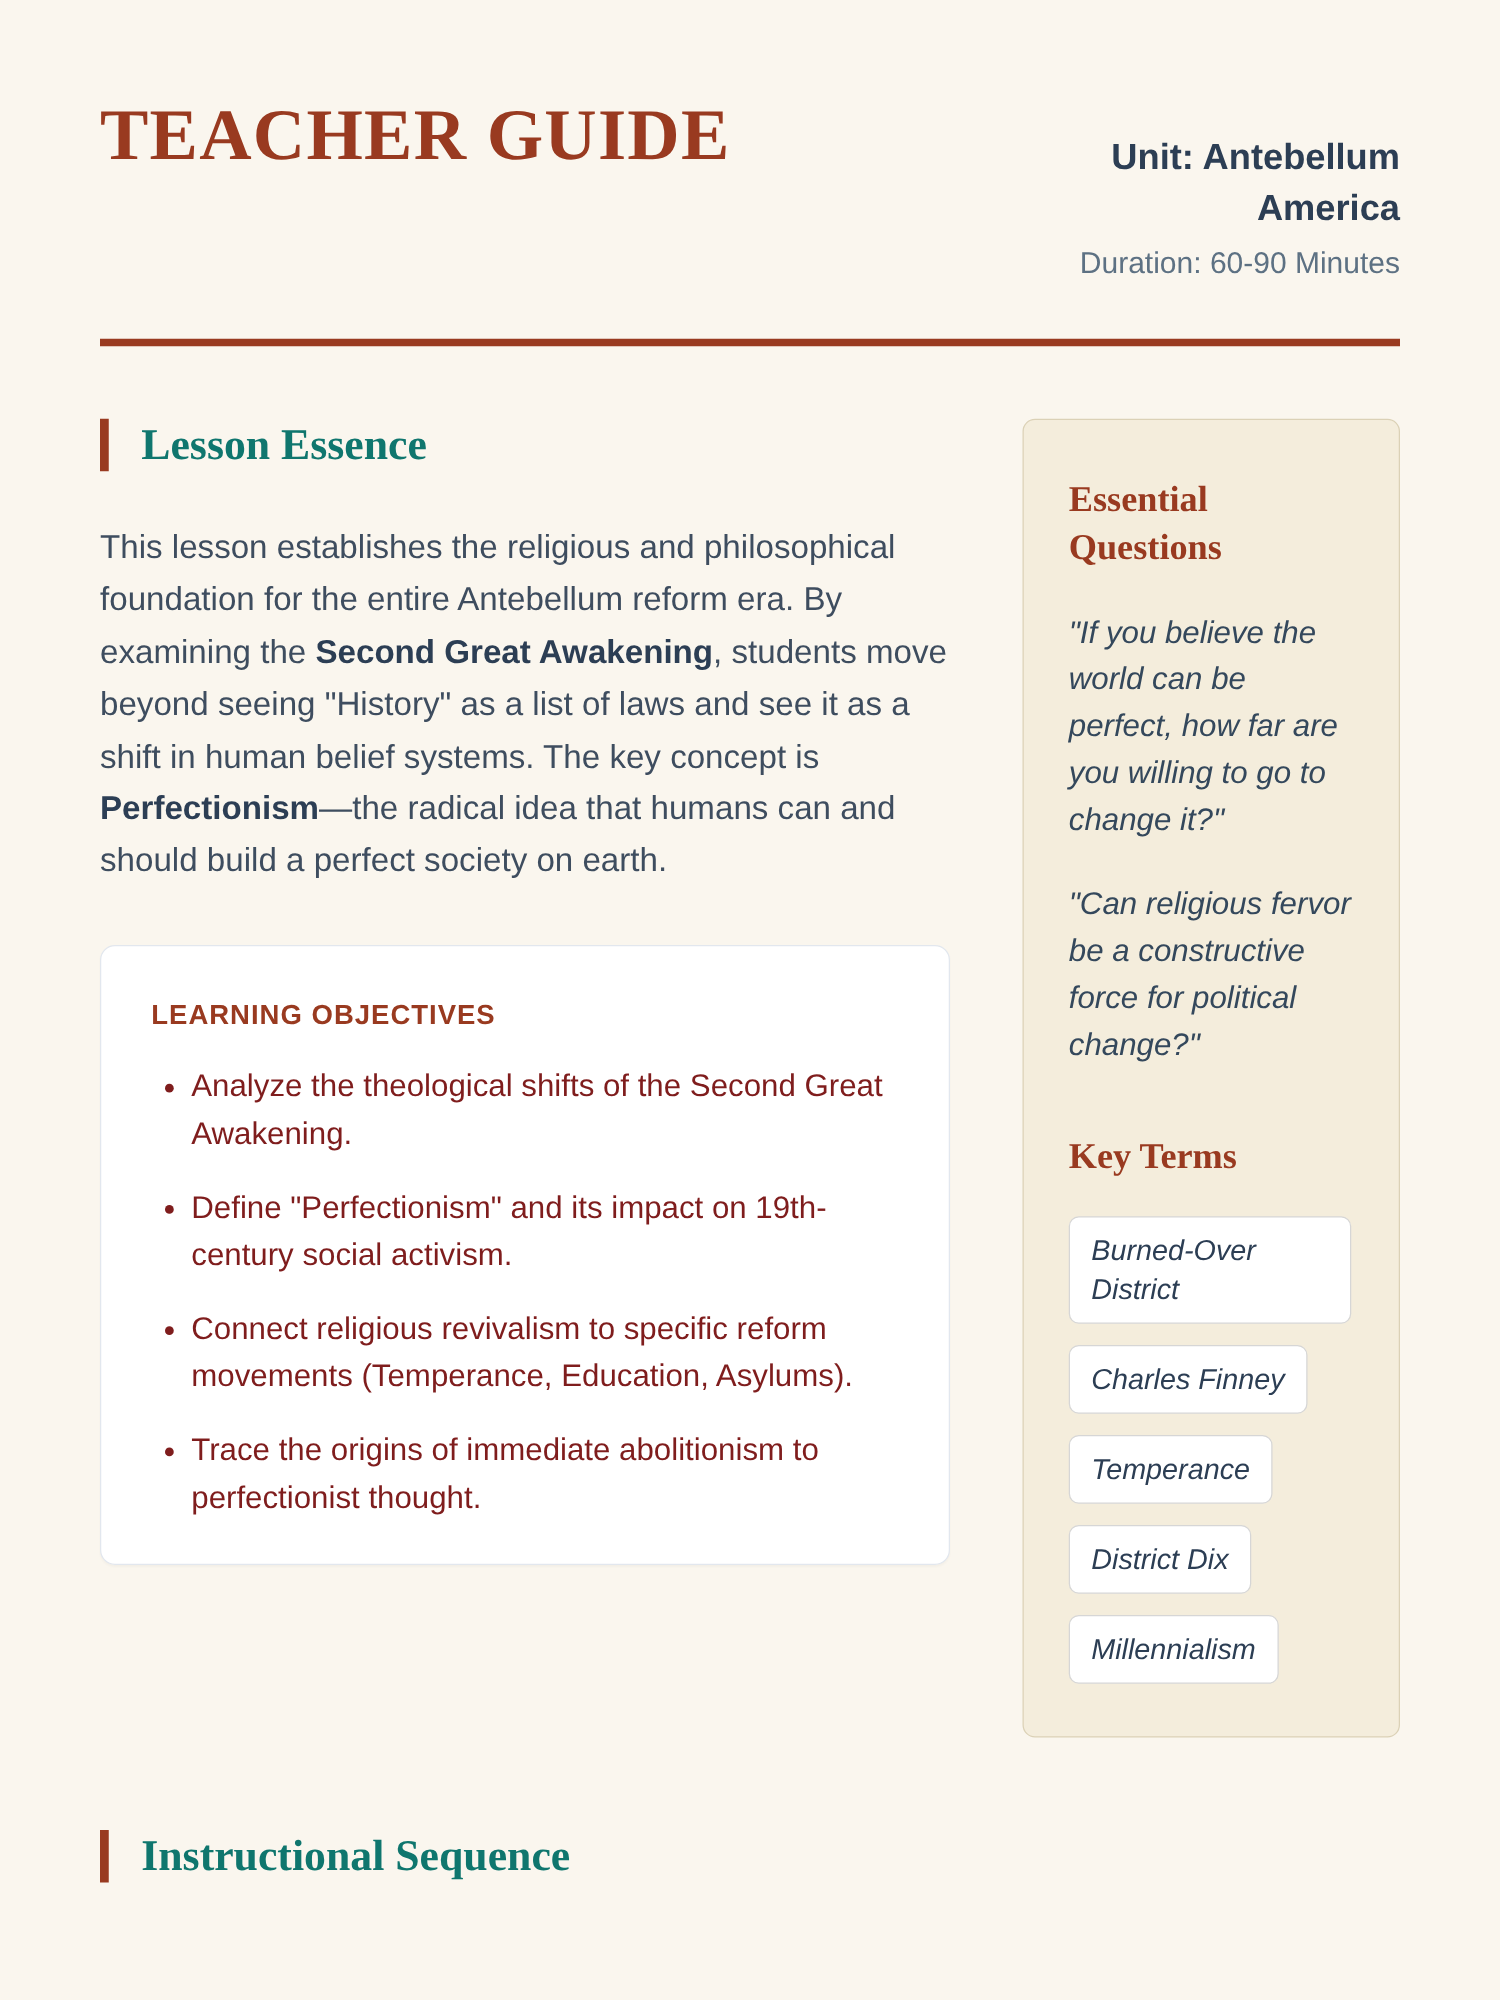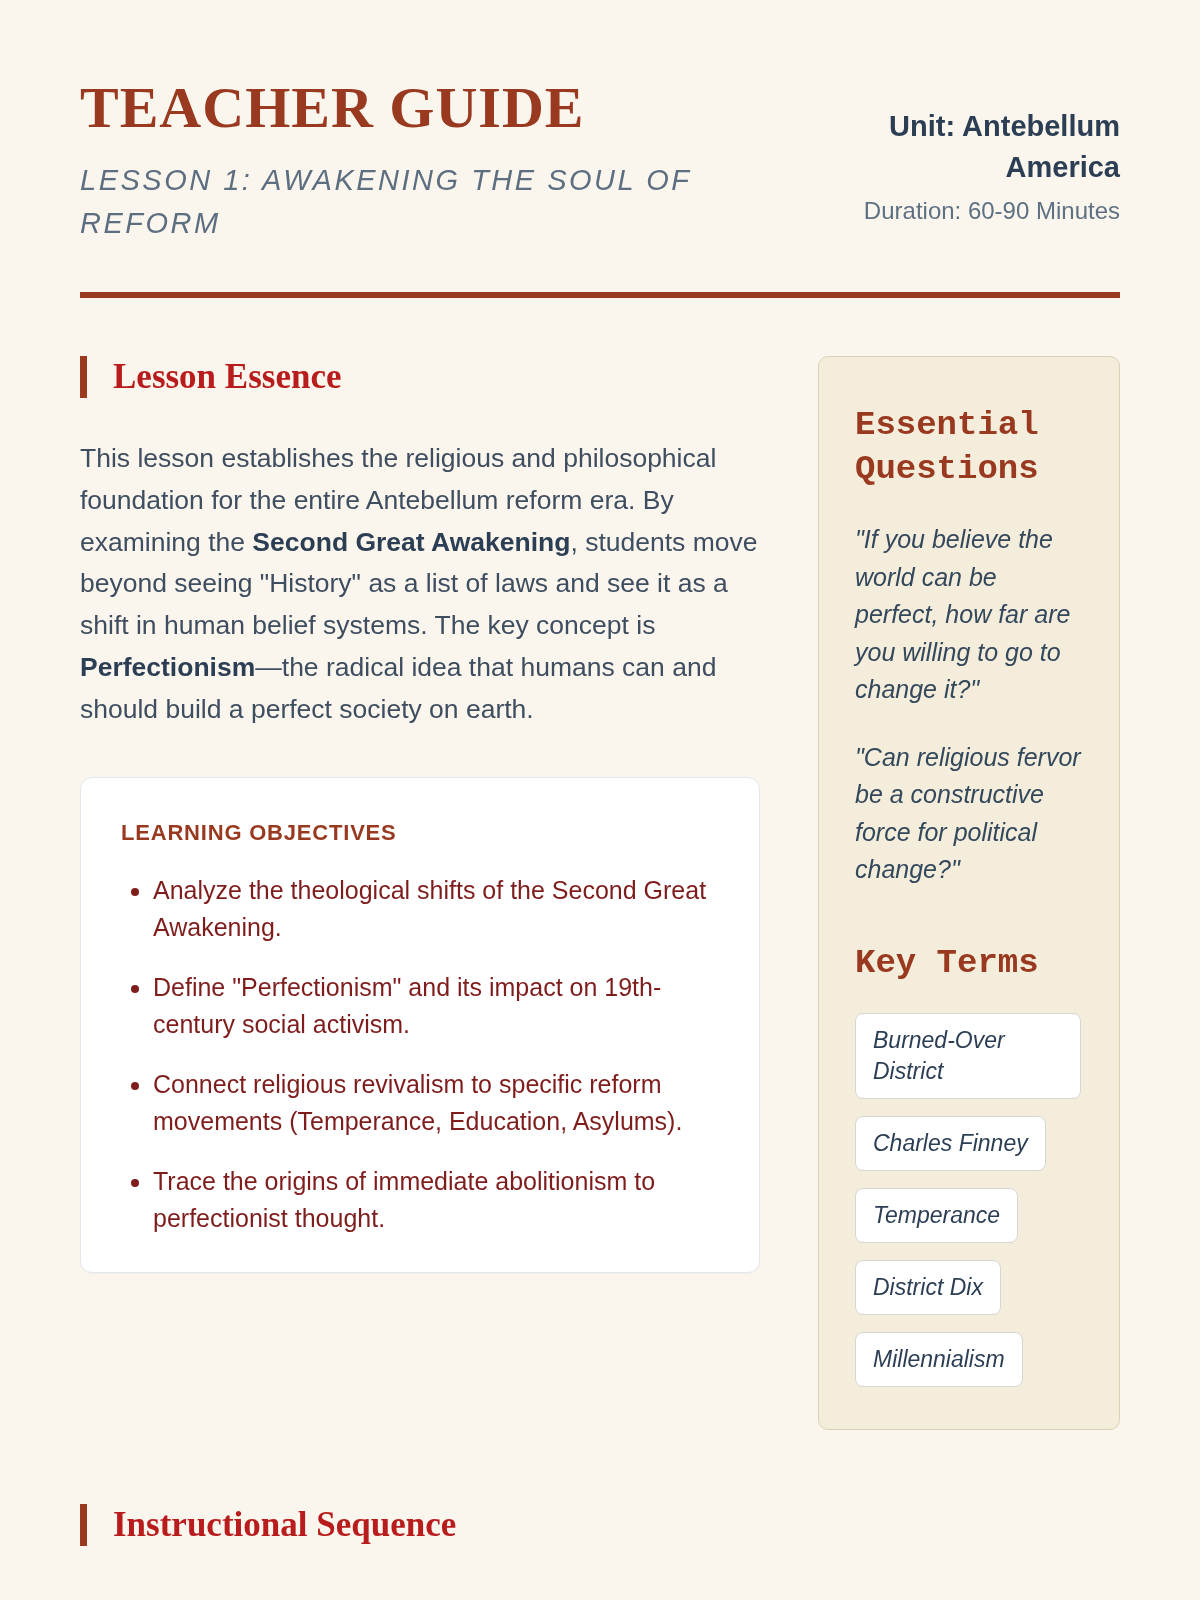--- a/index.html
+++ b/index.html
@@ -80,21 +80,21 @@
   .section-bar {
     width: 7px;
     height: 42px;
     background: #993A20;
     margin-right: 26px;
   }
   .section-heading h2 {
     font-family: "Liberation Serif", serif;
     font-weight: 700;
     font-size: 35px;
-    color: #b91c1c;
+    color: #0f766e;
   }
 
   .essence-text {
     margin-top: 40px;
     font-size: 26.5px;
     line-height: 1.58;
     color: #3E4D5F;
   }
   .essence-text strong { color: #2C3E54; }
 
@@ -127,23 +127,23 @@
   .objectives-list li:last-child { margin-bottom: 0; }
 
   
   .sidebar-card {
     background: #F4EDDC;
     border: 1px solid #DBD1B6;
     border-radius: 10px;
     padding: 46px 36px 42px 36px;
   }
   .sidebar-heading {
-    font-family: Liberation Mono, monospace;
-    font-weight: 700;
-    font-size: 34px;
+    font-family: Liberation Serif, serif;
+    font-weight: 700;
+    font-size: 29px;
     color: #993A20;
     line-height: 1.3;
   }
   .question {
     margin-top: 30px;
     font-style: italic;
     font-size: 25px;
     line-height: 1.5;
     color: #34485C;
   }
@@ -168,21 +168,20 @@
   .sequence-heading { margin-top: 74px; align-items: center; }
 </style>
 </head>
 <body>
 
 <div class="page">
 
   <div class="header">
     <div>
       <div class="doc-title">TEACHER GUIDE</div>
-      <div class="doc-subtitle">LESSON 1: AWAKENING THE SOUL OF REFORM</div>
     </div>
     <div class="header-meta">
       <div class="unit-label">Unit: Antebellum America</div>
       <div class="duration-label">Duration: 60-90 Minutes</div>
     </div>
   </div>
 
   <div class="divider"></div>
 
   <div class="main">

